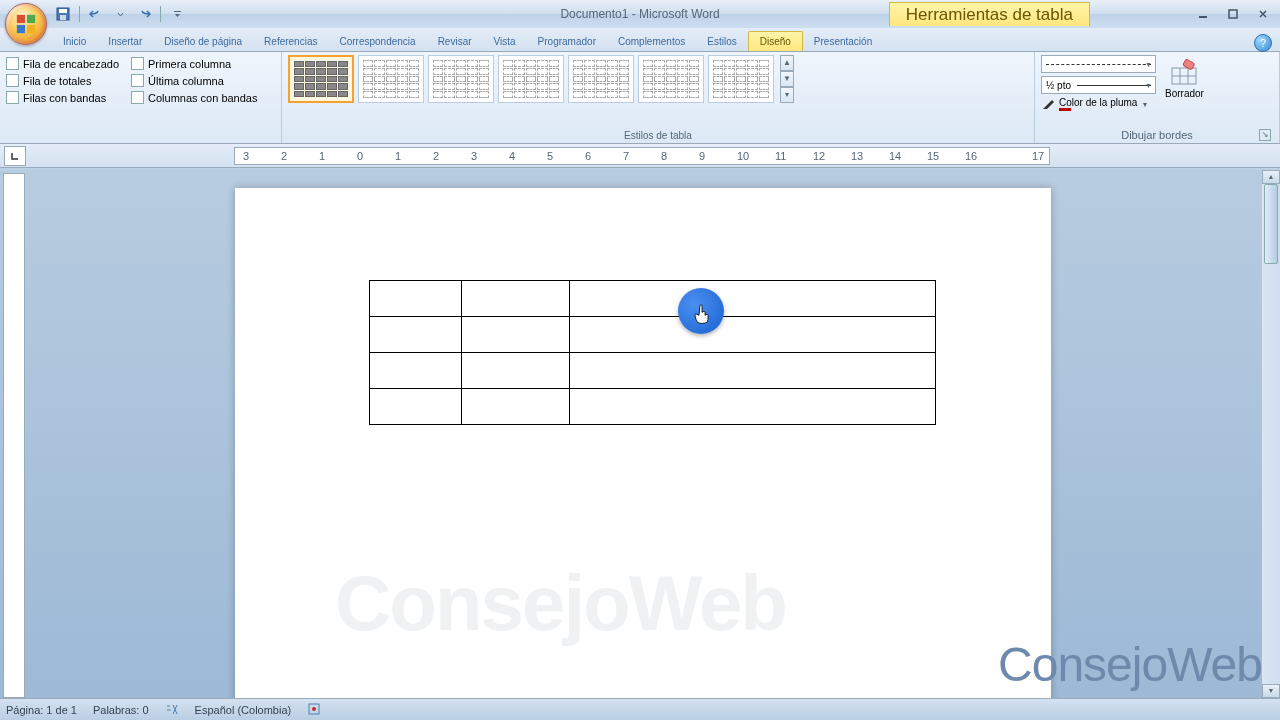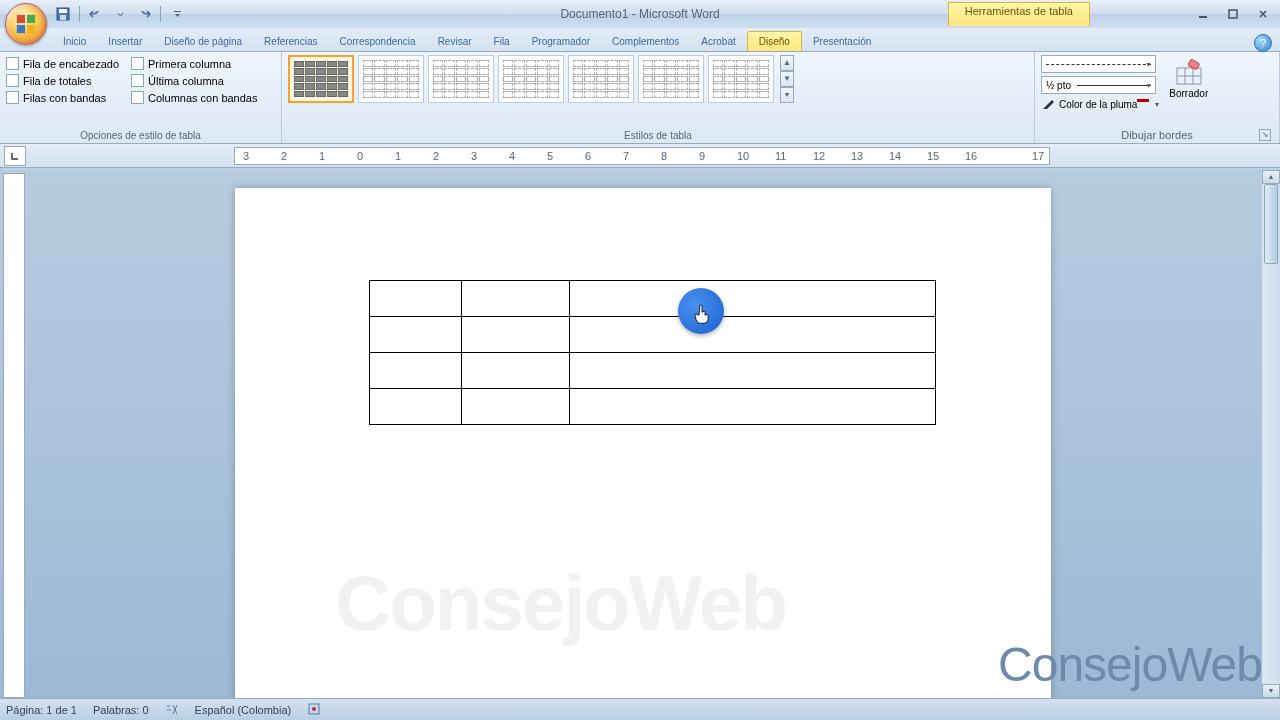--- a/index.html
+++ b/index.html
@@ -5,21 +5,21 @@
 *{margin:0;padding:0;box-sizing:border-box;font-family:"Segoe UI",Tahoma,sans-serif;font-size:11px;}
 body{width:1280px;height:720px;overflow:hidden;background:linear-gradient(to bottom,#c5d7ea,#9db9d6);}
 .title-bar{height:28px;background:linear-gradient(to bottom,#e8eff8 0%,#d0deee 50%,#bdd2e8 51%,#cedef0 100%);display:flex;align-items:center;position:relative;}
 .office-btn{width:42px;height:42px;border-radius:50%;background:radial-gradient(circle at 30% 30%,#fff,#f0b060,#d06020);position:absolute;left:5px;top:3px;border:1px solid #a66;z-index:10;box-shadow:0 1px 3px rgba(0,0,0,0.3);}
 .office-inner{position:absolute;inset:3px;border-radius:50%;background:radial-gradient(circle at 40% 30%,#fff8e0,#f8c850,#e88020);display:flex;align-items:center;justify-content:center;}
 .office-inner svg{width:22px;height:22px;}
 .qat{margin-left:52px;display:flex;align-items:center;gap:2px;}
 .qat-btn{width:22px;height:22px;display:flex;align-items:center;justify-content:center;border-radius:2px;cursor:pointer;}
 .qat-sep{width:1px;height:16px;background:#8aa;margin:0 3px;}
 .title-text{position:absolute;left:50%;transform:translateX(-50%);color:#567;font-size:12px;}
-.table-tools-tab{position:absolute;right:190px;top:2px;height:24px;background:linear-gradient(to bottom,#fff5a8,#ffe680);border:1px solid #d4b840;border-bottom:none;padding:2px 16px;font-size:11px;color:#6a5500;}
+.table-tools-tab{position:absolute;right:190px;top:2px;height:24px;background:linear-gradient(to bottom,#fff5a8,#ffe680);border:1px solid #d4b840;border-bottom:none;padding:2px 16px;font-size:17px;color:#6a5500;}
 .win-controls{position:absolute;right:6px;display:flex;gap:8px;}
 .win-btn{width:22px;height:18px;display:flex;align-items:center;justify-content:center;cursor:pointer;color:#456;}
 .help-btn{position:absolute;right:8px;top:34px;width:18px;height:18px;border-radius:50%;background:radial-gradient(circle at 30% 30%,#a0d8ff,#3a8ad4);color:#fff;text-align:center;line-height:16px;font-size:11px;border:1px solid #2a70b0;cursor:pointer;}
 .tabs{height:24px;background:linear-gradient(to bottom,#e4edf8,#d4e1f0);display:flex;align-items:flex-end;padding-left:52px;border-bottom:1px solid #9ab;}
 .tab{padding:4px 11px;color:#3b6aa0;cursor:pointer;font-size:10px;}
 .tab.active{background:linear-gradient(to bottom,#fff5a8,#ffe680);border:1px solid #d4b840;border-bottom:none;border-radius:2px 2px 0 0;color:#6a5500;}
 .ribbon{height:92px;background:linear-gradient(to bottom,#eff5fc,#dce8f5);display:flex;border-bottom:1px solid #9ab;}
 .ribbon-group{border-right:1px solid #b8cde0;display:flex;flex-direction:column;padding:3px 6px 0;}
 .group-content{flex:1;display:flex;align-items:flex-start;gap:4px;}
 .group-label{text-align:center;color:#567;font-size:10px;padding:2px 0;position:relative;}
@@ -139,24 +139,24 @@
   </div>
 </div>
 
 <div class="tabs">
   <div class="tab">Inicio</div>
   <div class="tab">Insertar</div>
   <div class="tab">Diseño de página</div>
   <div class="tab">Referencias</div>
   <div class="tab">Correspondencia</div>
   <div class="tab">Revisar</div>
-  <div class="tab">Fila</div>
+  <div class="tab">Vista</div>
   <div class="tab">Programador</div>
   <div class="tab">Complementos</div>
-  <div class="tab">Acrobat</div>
+  <div class="tab">Estilos</div>
   <div class="tab active">Diseño</div>
   <div class="tab">Presentación</div>
 </div>
 <div class="help-btn">?</div>
 
 <div class="ribbon">
   <div class="ribbon-group" style="width:282px">
     <div class="group-content">
       <div class="checkbox-col">
         <label class="checkbox-row">
@@ -180,21 +180,20 @@
         <label class="checkbox-row">
             <span class="checkbox"></span>
             <span>Última columna</span>
           </label>
         <label class="checkbox-row">
             <span class="checkbox"></span>
             <span>Columnas con bandas</span>
           </label>
       </div>
     </div>
-    <div class="group-label">Opciones de estilo de tabla</div>
   </div>
 
   <div class="ribbon-group" style="flex:1">
     <div class="group-content">
       <div class="style-gallery">
         <div class="style-item solid sel">
             <div class="style-grid">
               <div></div>
               <div></div>
               <div></div>
@@ -415,21 +414,21 @@
           </div>
         <div class="line-style-box">
             <span style="font-size:10px;margin-right:6px">½ pto</span>
             <div class="line-solid"></div>
             <span class="drop-arrow">▼</span>
           </div>
         <div class="pen-color">
           <svg width="14" height="14">
               <path d="M2 12 L4 10 L11 3 L13 5 L6 12 Z" fill="#333"></path>
             </svg>
-          <div style="display:flex;flex-direction:row;align-items:flex-start">
+          <div style="display:flex;flex-direction:column;align-items:flex-start">
             <span style="font-size:10px">Color de la pluma</span>
             <div class="pen-color-swatch"></div>
           </div>
           <span style="font-size:7px;color:#567">▼</span>
         </div>
       </div>
       <div class="big-btn">
         <svg width="28" height="28">
             <rect x="2" y="10" width="24" height="16" fill="none" stroke="#8899aa"></rect>
             <line x1="10" y1="10" x2="10" y2="26" stroke="#8899aa"></line>

